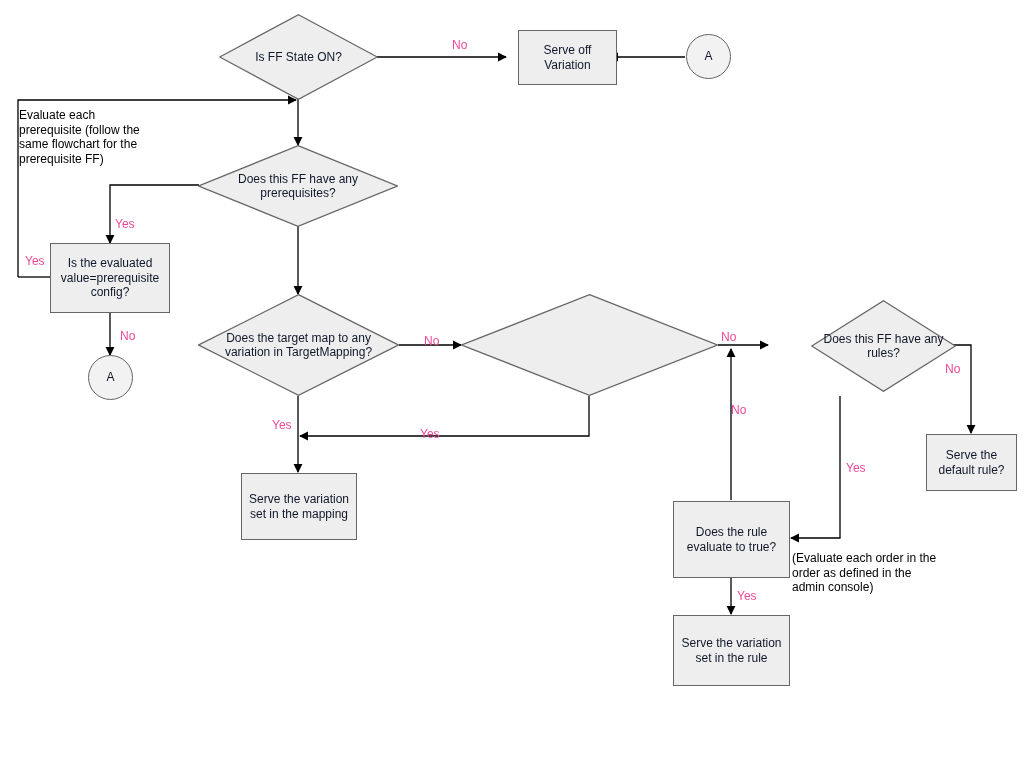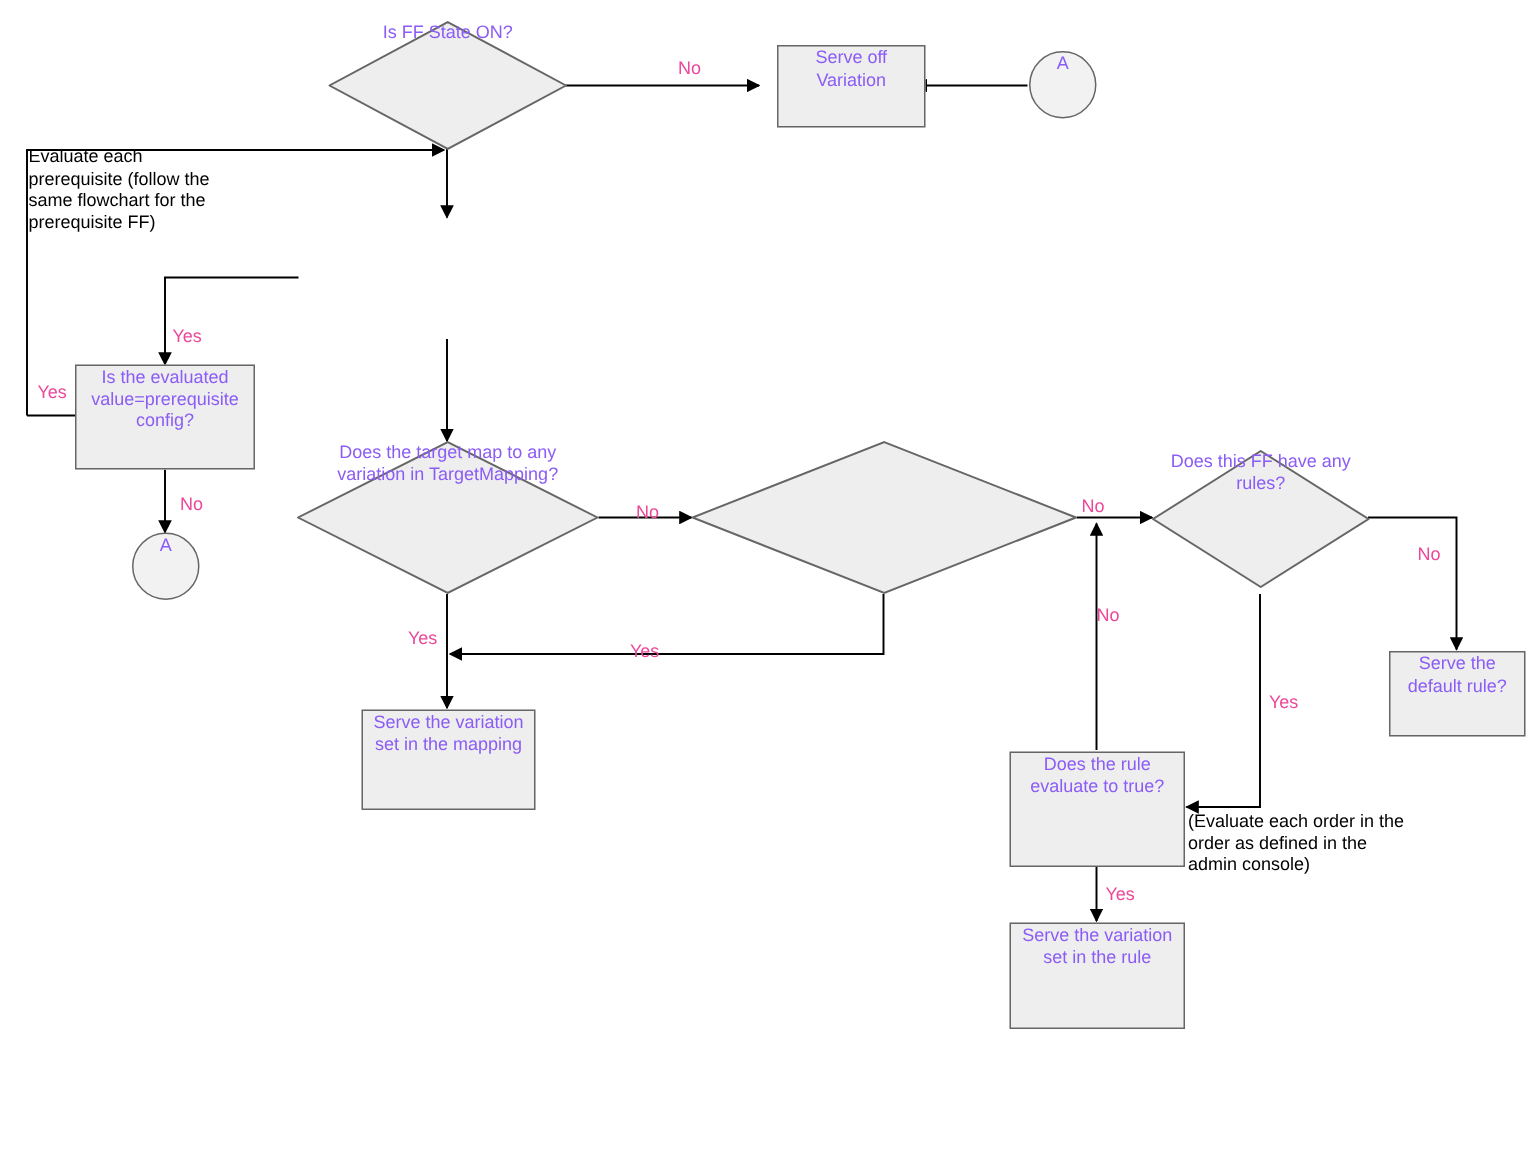--- a/index.html
+++ b/index.html
@@ -22,24 +22,24 @@
     position: absolute;
     left: 0;
     top: 0;
     width: 1024px;
     height: 768px;
   }
   .node {
     position: absolute;
     box-sizing: border-box;
     display: flex;
-    align-items: flex-start;
+    align-items: center;
     justify-content: center;
     text-align: center;
-    color: #8b5cf6;
+    color: #0f172a;
     font-size: 12px;
     line-height: 14.5px;
     font-family: "Liberation Sans", sans-serif;
   }
   .node.box {
     background: #eeeeee;
     border: 1px solid #666666;
   }
   .node.circle {
     background: #f2f2f2;
@@ -71,20 +71,21 @@
     font-family: "Liberation Sans", sans-serif;
   }
   .annotation {
     position: absolute;
     font-size: 12px;
     line-height: 14.5px;
     color: #000000;
     font-family: "Liberation Sans", sans-serif;
     text-align: left;
     background: transparent;
+    margin-top: 11px;
   }
 </style>
 </head>
 <body>
 
 <div id="canvas">
 
   <svg id="edges" viewBox="0 0 1024 768" xmlns="http://www.w3.org/2000/svg">
     <defs>
       <marker id="arrow" viewBox="0 0 10 10" refX="9" refY="5" markerWidth="7" markerHeight="7" orient="auto-start-reverse">
@@ -135,20 +136,26 @@
   </div>
 
   <div class="node box" style="left:518px; top:30px; width:99px; height:55px;">
     <span>Serve off Variation</span>
   </div>
 
   <div class="node circle" style="left:686px; top:34px; width:45px; height:45px;">
     <span>A</span>
   </div>
 
+  <div class="node diamond" style="left:198px; top:145px; width:200px; height:82px;">
+    <svg class="diamond-shape" viewBox="0 0 200 82" preserveAspectRatio="none">
+      <polygon points="100,0.7 199.3,41 100,81.3 0.7,41" fill="#eeeeee" stroke="#666666" stroke-width="1.3"></polygon>
+    </svg>
+    <span class="diamond-label">Does this FF have any prerequisites?</span>
+  </div>
 
   <div class="node box" style="left:50px; top:243px; width:120px; height:70px;">
     <span>Is the evaluated value=prerequisite config?</span>
   </div>
 
   <div class="node circle" style="left:88px; top:355px; width:45px; height:45px;">
     <span>A</span>
   </div>
 
   <div class="node diamond" style="left:198px; top:294px; width:201px; height:102px;">
@@ -157,21 +164,21 @@
     </svg>
     <span class="diamond-label">Does the target map to any variation in TargetMapping?</span>
   </div>
 
   <div class="node diamond" style="left:461px; top:294px; width:257px; height:102px;">
     <svg class="diamond-shape" viewBox="0 0 257 102" preserveAspectRatio="none">
       <polygon points="128.5,0.7 256.3,51 128.5,101.3 0.7,51" fill="#eeeeee" stroke="#666666" stroke-width="1.3"></polygon>
     </svg>
   </div>
 
-  <div class="node diamond" style="left:768px; top:300px; width:145px; height:92px;">
+  <div class="node diamond" style="left:811px; top:300px; width:145px; height:92px;">
     <svg class="diamond-shape" viewBox="0 0 145 92" preserveAspectRatio="none">
       <polygon points="72.5,0.7 144.3,46 72.5,91.3 0.7,46" fill="#eeeeee" stroke="#666666" stroke-width="1.3"></polygon>
     </svg>
     <span class="diamond-label">Does this FF have any rules?</span>
   </div>
 
   <div class="node box" style="left:241px; top:473px; width:116px; height:67px;">
     <span>Serve the variation set in the mapping</span>
   </div>
 

